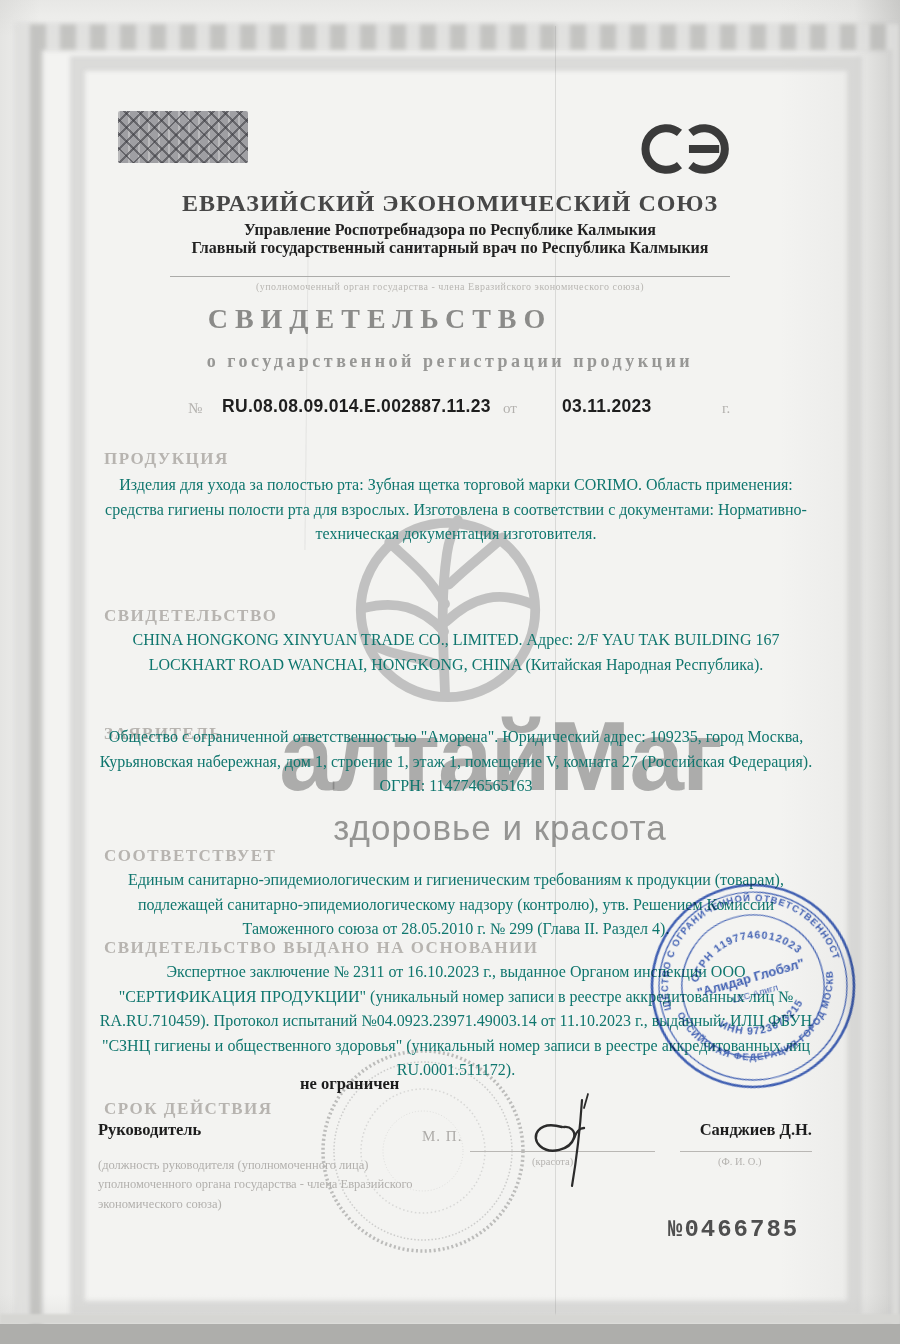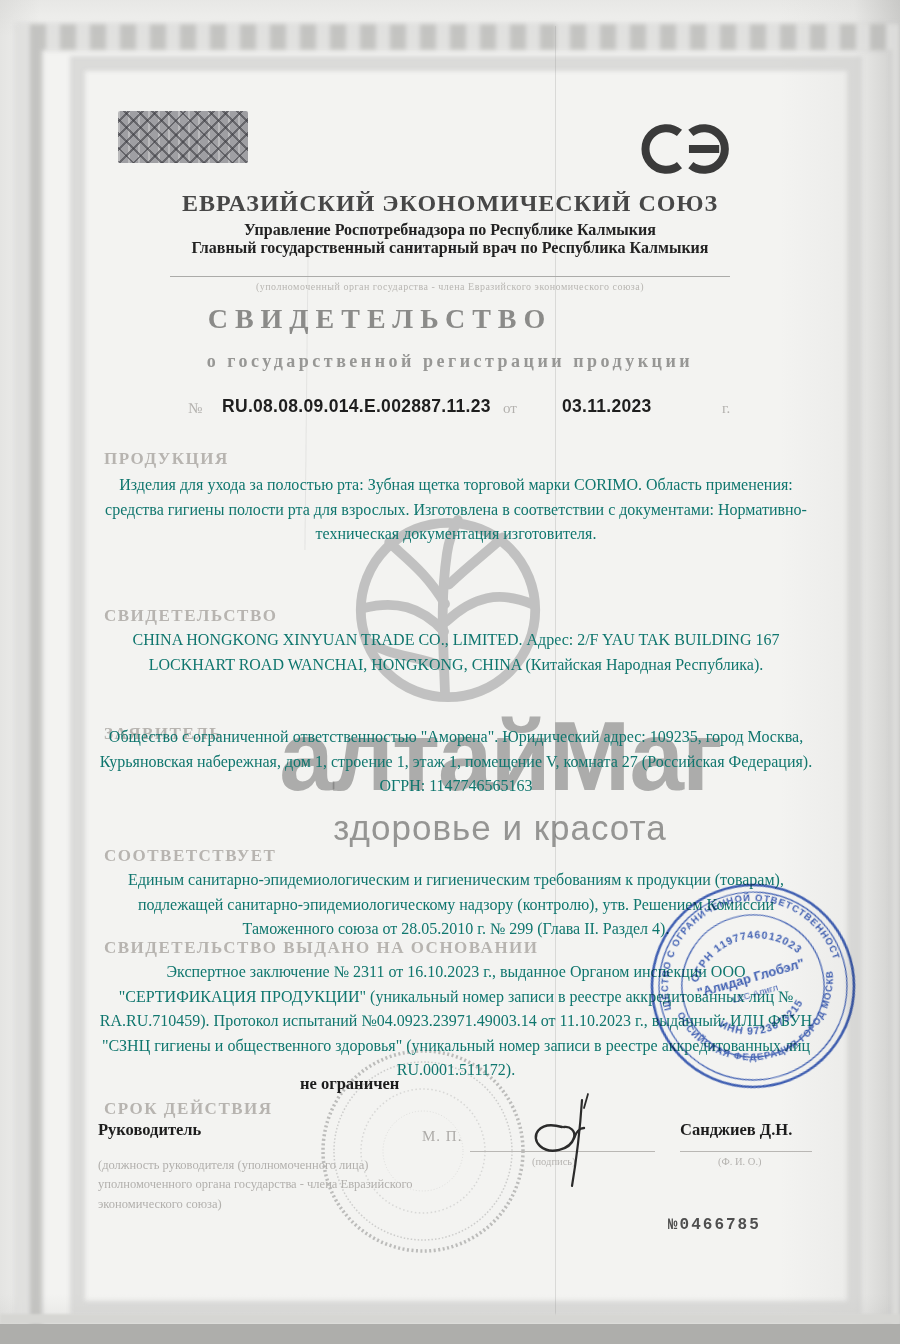--- a/index.html
+++ b/index.html
@@ -78,28 +78,28 @@
   .stamp-blue{left:643px;top:876px;width:220px;height:220px;z-index:4;
     transform:rotate(-16deg);opacity:.9;mix-blend-mode:multiply;filter:blur(.3px);}
   .stamp-gray{left:318px;top:1046px;width:210px;height:210px;z-index:2;filter:blur(.7px);}
   .signature{left:518px;top:1082px;width:110px;height:110px;z-index:4;}
   
   .validity-value{left:300px;top:1074px;z-index:3;font-size:16.5px;font-weight:bold;color:#1d1d1d;}
   .head-label{left:98px;top:1120px;z-index:3;font-size:16.5px;font-weight:bold;color:#1d1d1d;}
   .mp-label{left:422px;top:1128px;z-index:3;font-size:15px;color:#adaba8;filter:blur(.6px);letter-spacing:1px;}
   .sig-line{left:470px;top:1151px;width:185px;height:1px;background:#b9b7b4;z-index:3;}
   .name-line{left:680px;top:1151px;width:132px;height:1px;background:#b9b7b4;z-index:3;}
-  .head-name{left:680px;top:1120px;width:132px;text-align:left;z-index:5;font-size:16.5px;font-weight:bold;color:#1d1d1d;}
+  .head-name{left:680px;top:1120px;width:132px;text-align:right;z-index:5;font-size:16.5px;font-weight:bold;color:#1d1d1d;}
   .cap-faint{z-index:3;font-size:10.5px;color:#b5b3b0;filter:blur(.5px);}
   .pos-caption{left:98px;top:1156px;width:320px;z-index:3;font-size:12.5px;line-height:1.55;
     color:#b2b0ad;filter:blur(.55px);}
   
   .form-number{left:668px;top:1216px;z-index:5;
     font-family:"Liberation Mono","DejaVu Sans Mono",monospace;
-    font-size:16px;font-weight:bold;letter-spacing:2px;color:#4f4f4f;filter:blur(.3px);}
+    font-size:24px;font-weight:bold;letter-spacing:2px;color:#4f4f4f;filter:blur(.3px);}
 </style>
 </head>
 <body>
 
 <div class="page">
 
   <div class="abs scan-vignette"></div>
   <div class="abs frame-outer"></div>
   <div class="abs frame-texture"></div>
   <div class="abs frame-inner"></div>
@@ -211,19 +211,19 @@
       <path d="M 64,18 C 62,48 58,80 54,104" stroke-width="2.2"></path>
       <path d="M 70,12 L 66,26" stroke-width="1.8"></path>
     </svg>
   </div>
 
   <div class="abs head-label">Руководитель</div>
   <div class="abs mp-label">М. П.</div>
   <div class="abs sig-line"></div>
   <div class="abs name-line"></div>
   <div class="abs head-name">Санджиев Д.Н.</div>
-  <div class="abs cap-faint" style="left:532px;top:1156px;">(подпись)</div>
+  <div class="abs cap-faint" style="left:532px;top:1156px;">(красота)</div>
   <div class="abs cap-faint" style="left:718px;top:1156px;">(Ф. И. О.)</div>
   <div class="abs pos-caption">(должность руководителя (уполномоченного лица) уполномоченного органа государства - члена Евразийского экономического союза)</div>
 
   <div class="abs form-number">№0466785</div>
 
 </div>
 
 </body></html>

